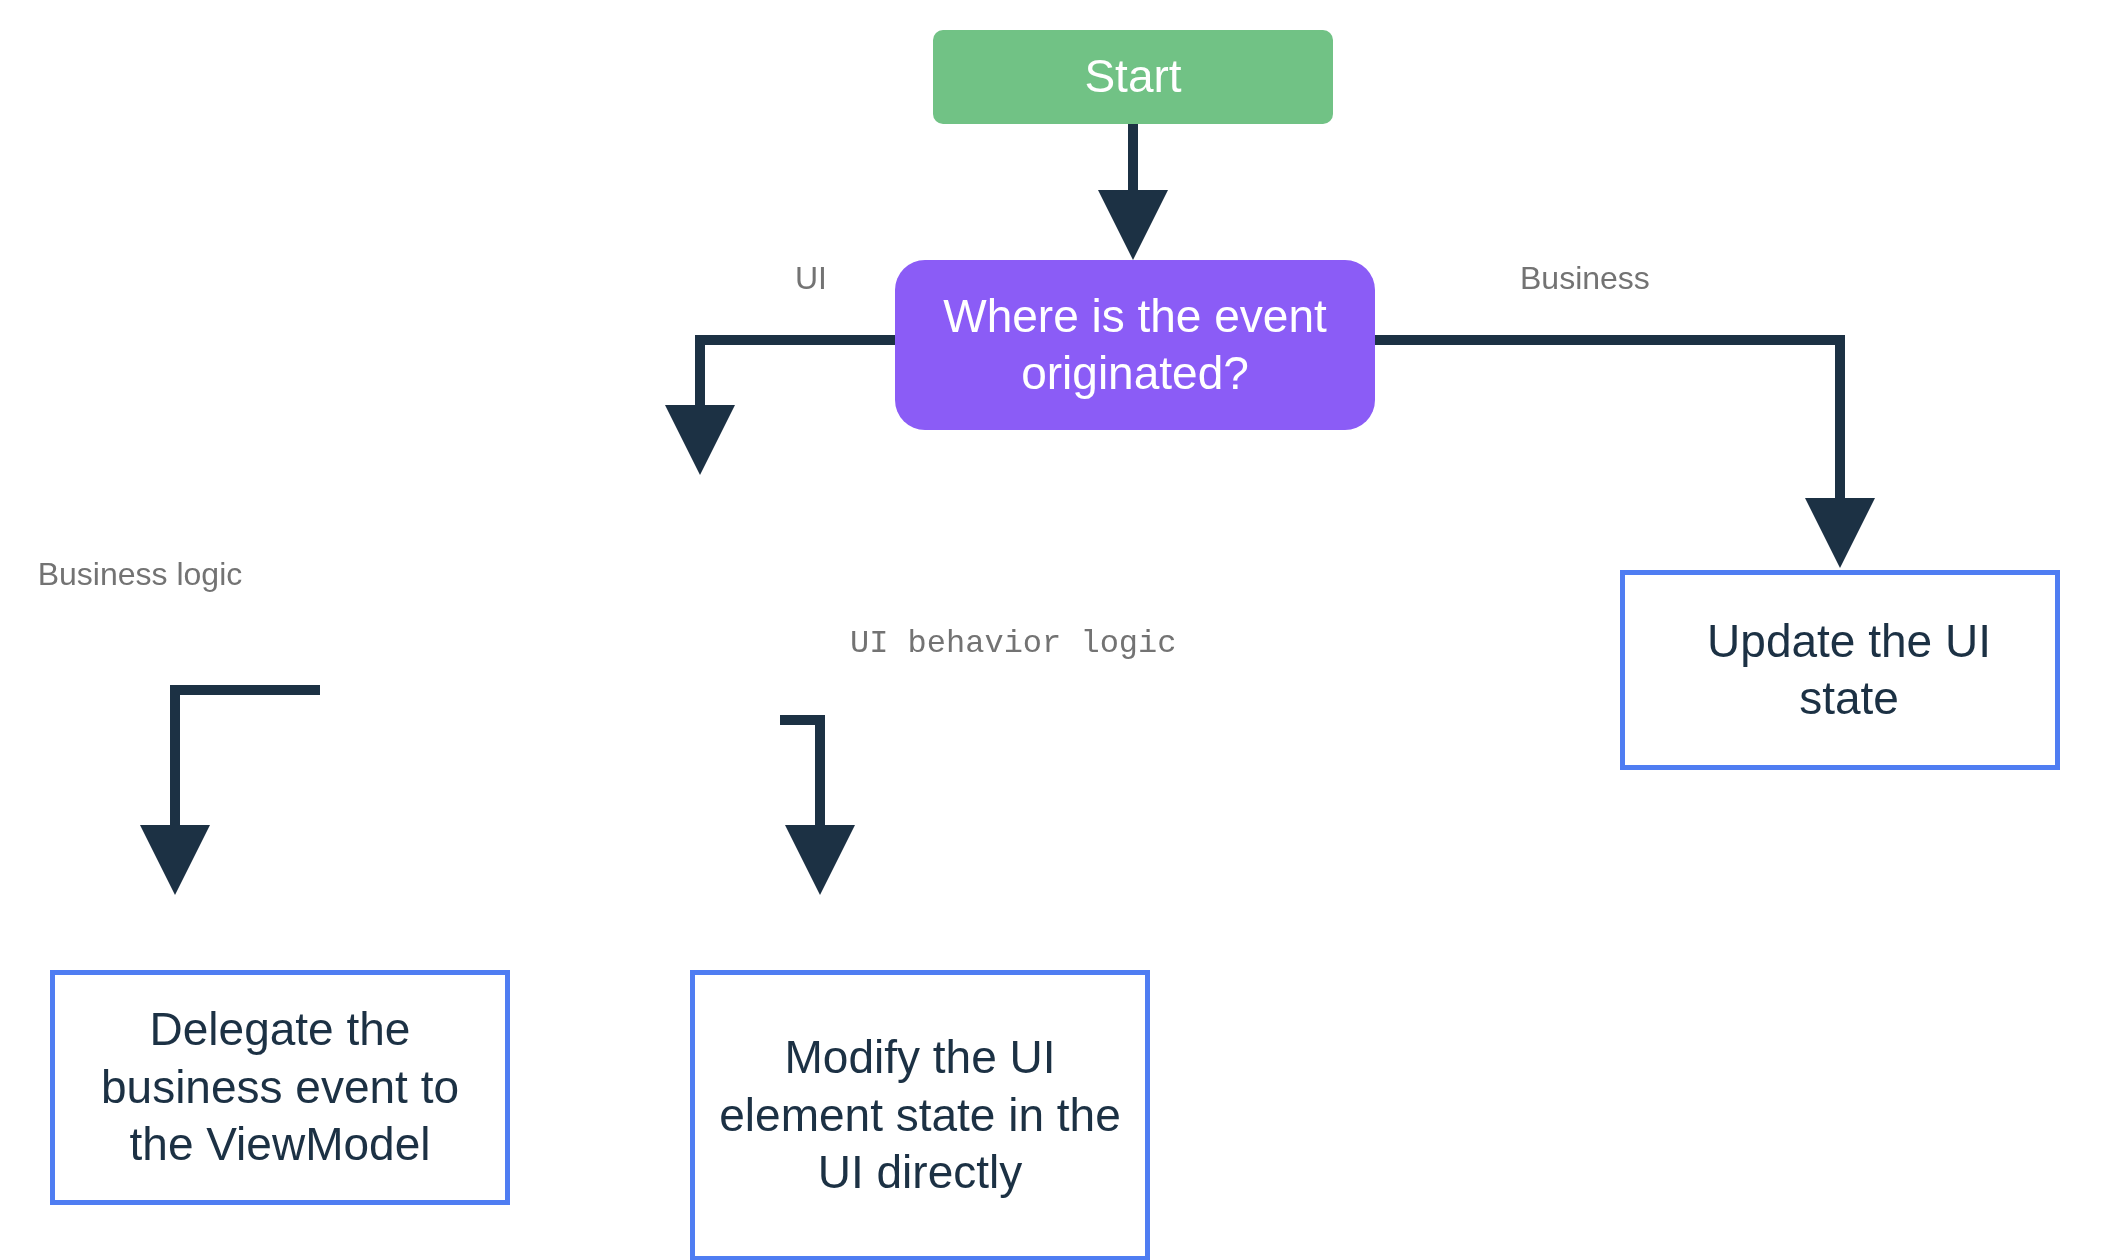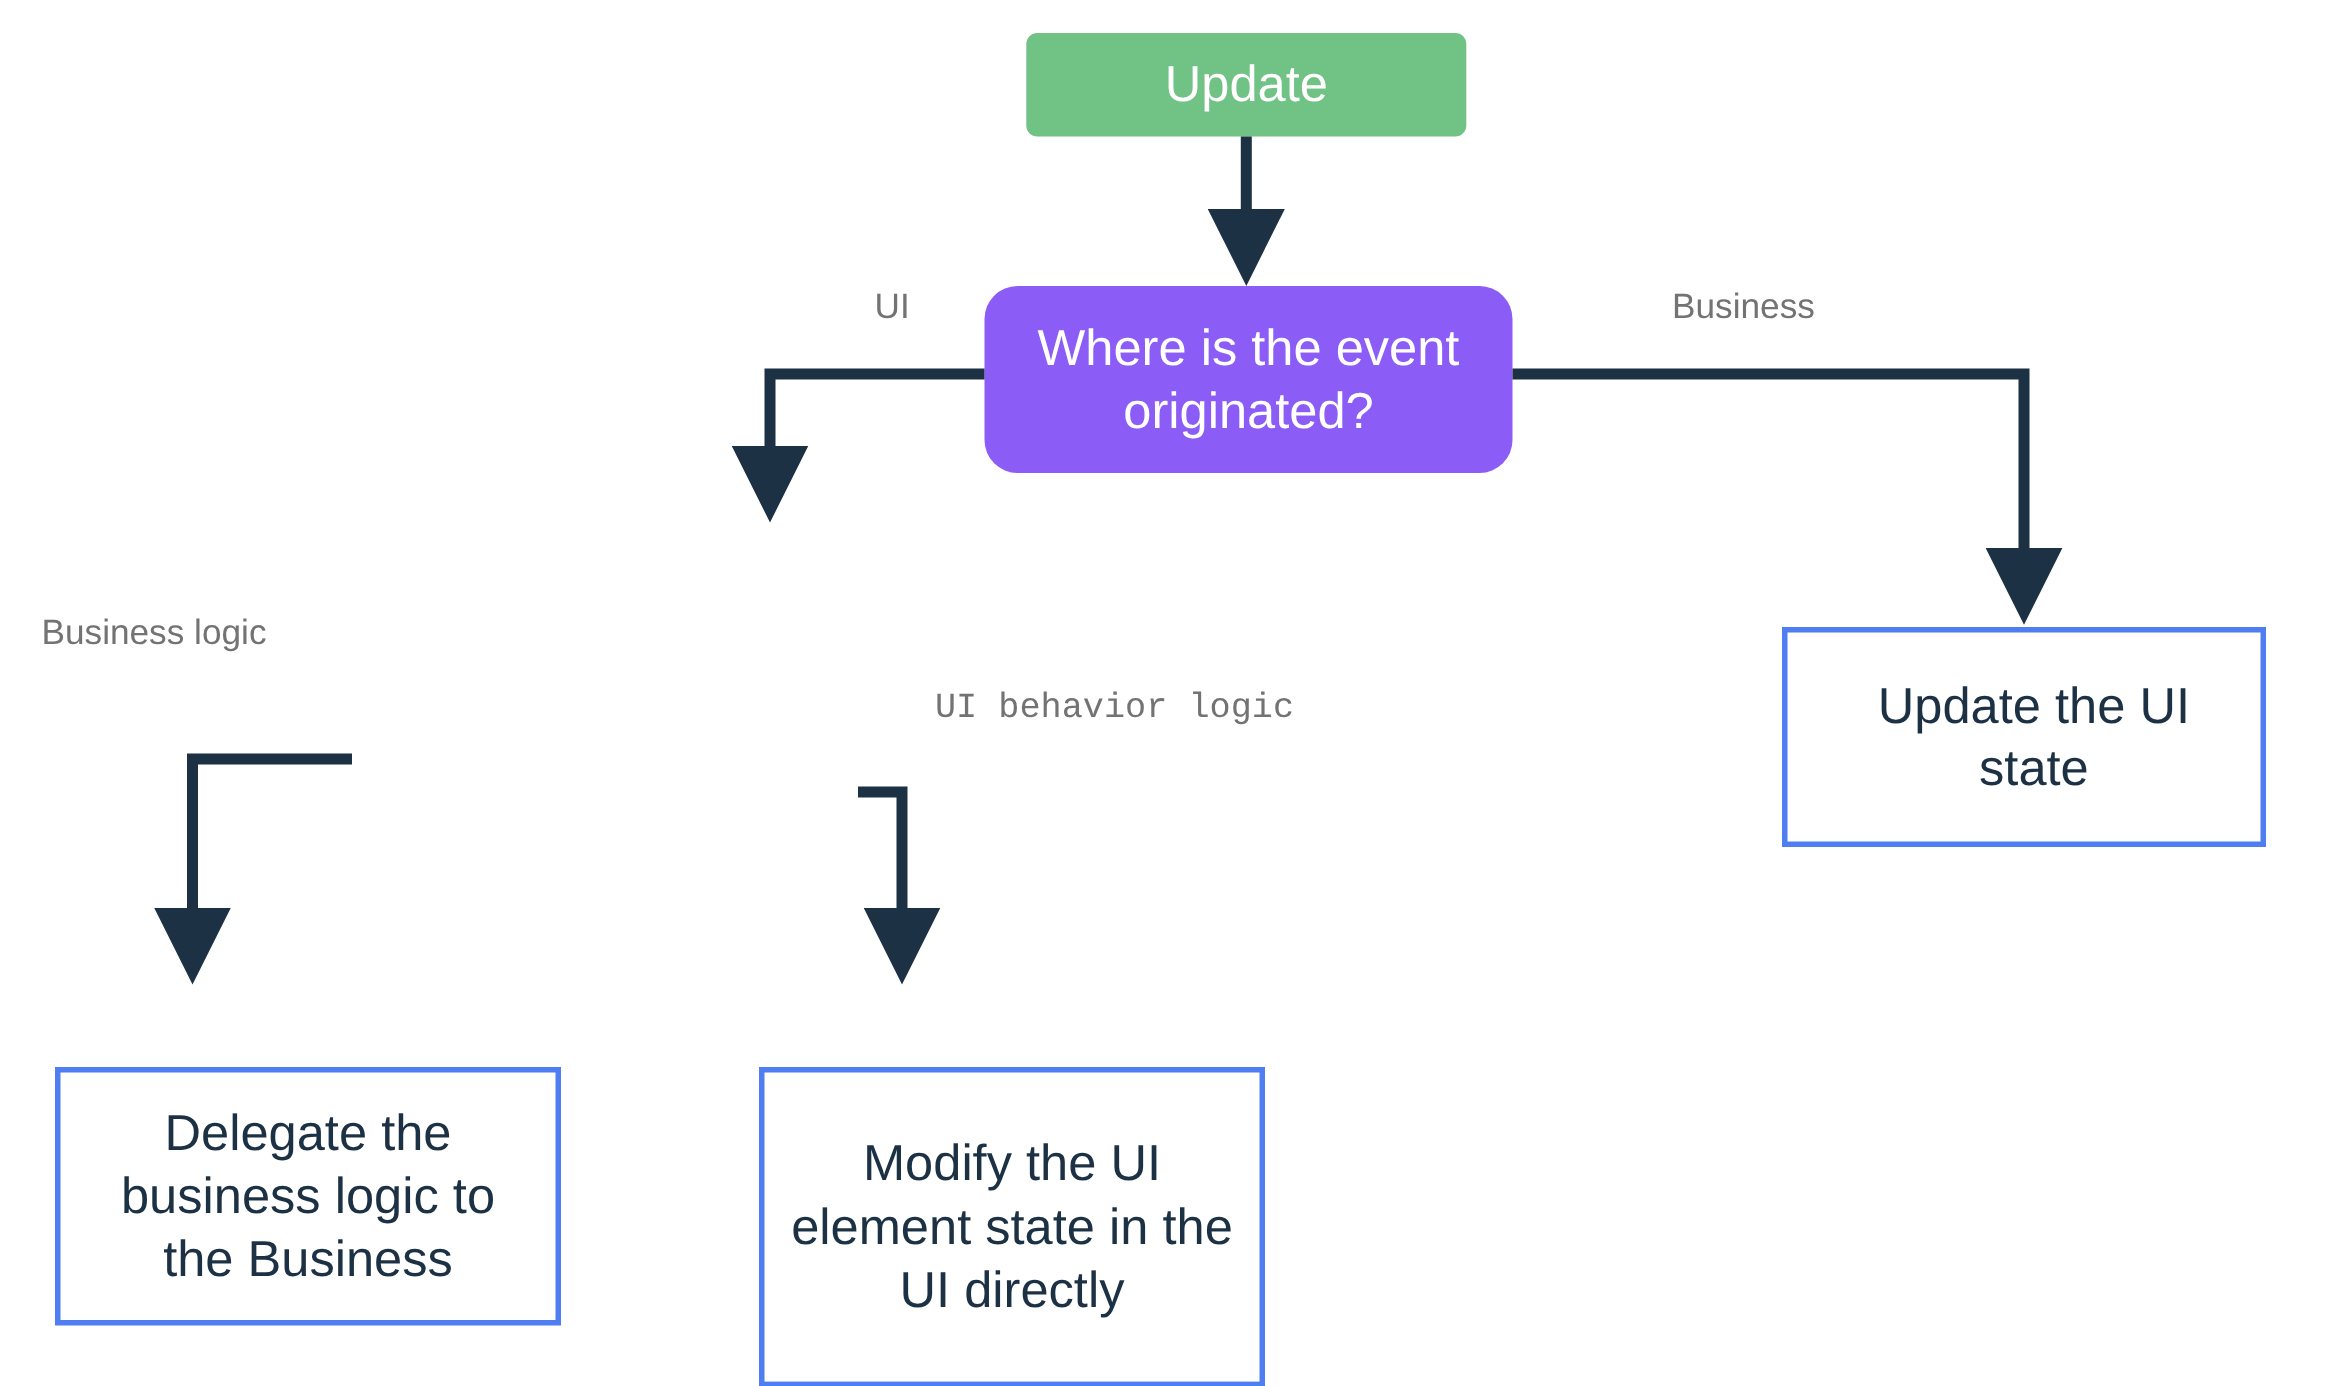--- a/index.html
+++ b/index.html
@@ -60,26 +60,26 @@
     width: 2127px;
     height: 1260px;
     pointer-events: none;
   }
 </style>
 </head>
 <body>
 
 <div class="canvas">
 
-  <div class="node start" style="left:933px; top:30px; width:400px; height:94px;">Update</div>
+  <div class="node start" style="left:933px; top:30px; width:400px; height:94px;">Start</div>
 
   <div class="node decision" style="left:895px; top:260px; width:480px; height:170px;">Where is the event originated?</div>
 
 
-  <div class="node terminal" style="left:50px; top:970px; width:460px; height:235px;">Delegate the business logic to the Business</div>
+  <div class="node terminal" style="left:50px; top:970px; width:460px; height:235px;">Delegate the business event to the ViewModel</div>
 
   <div class="node terminal" style="left:690px; top:970px; width:460px; height:291px;">Modify the UI element state in the UI directly</div>
 
   <div class="node terminal" style="left:1620px; top:570px; width:440px; height:200px;padding-left:38px;">Update the UI state</div>
 
   <div class="edge-label" style="left:795px; top:260px;">UI</div>
 
   <div class="edge-label" style="left:1520px; top:260px;">Business</div>
 
   <div class="edge-label" style="left:30px; top:555px; line-height:1.2;">

